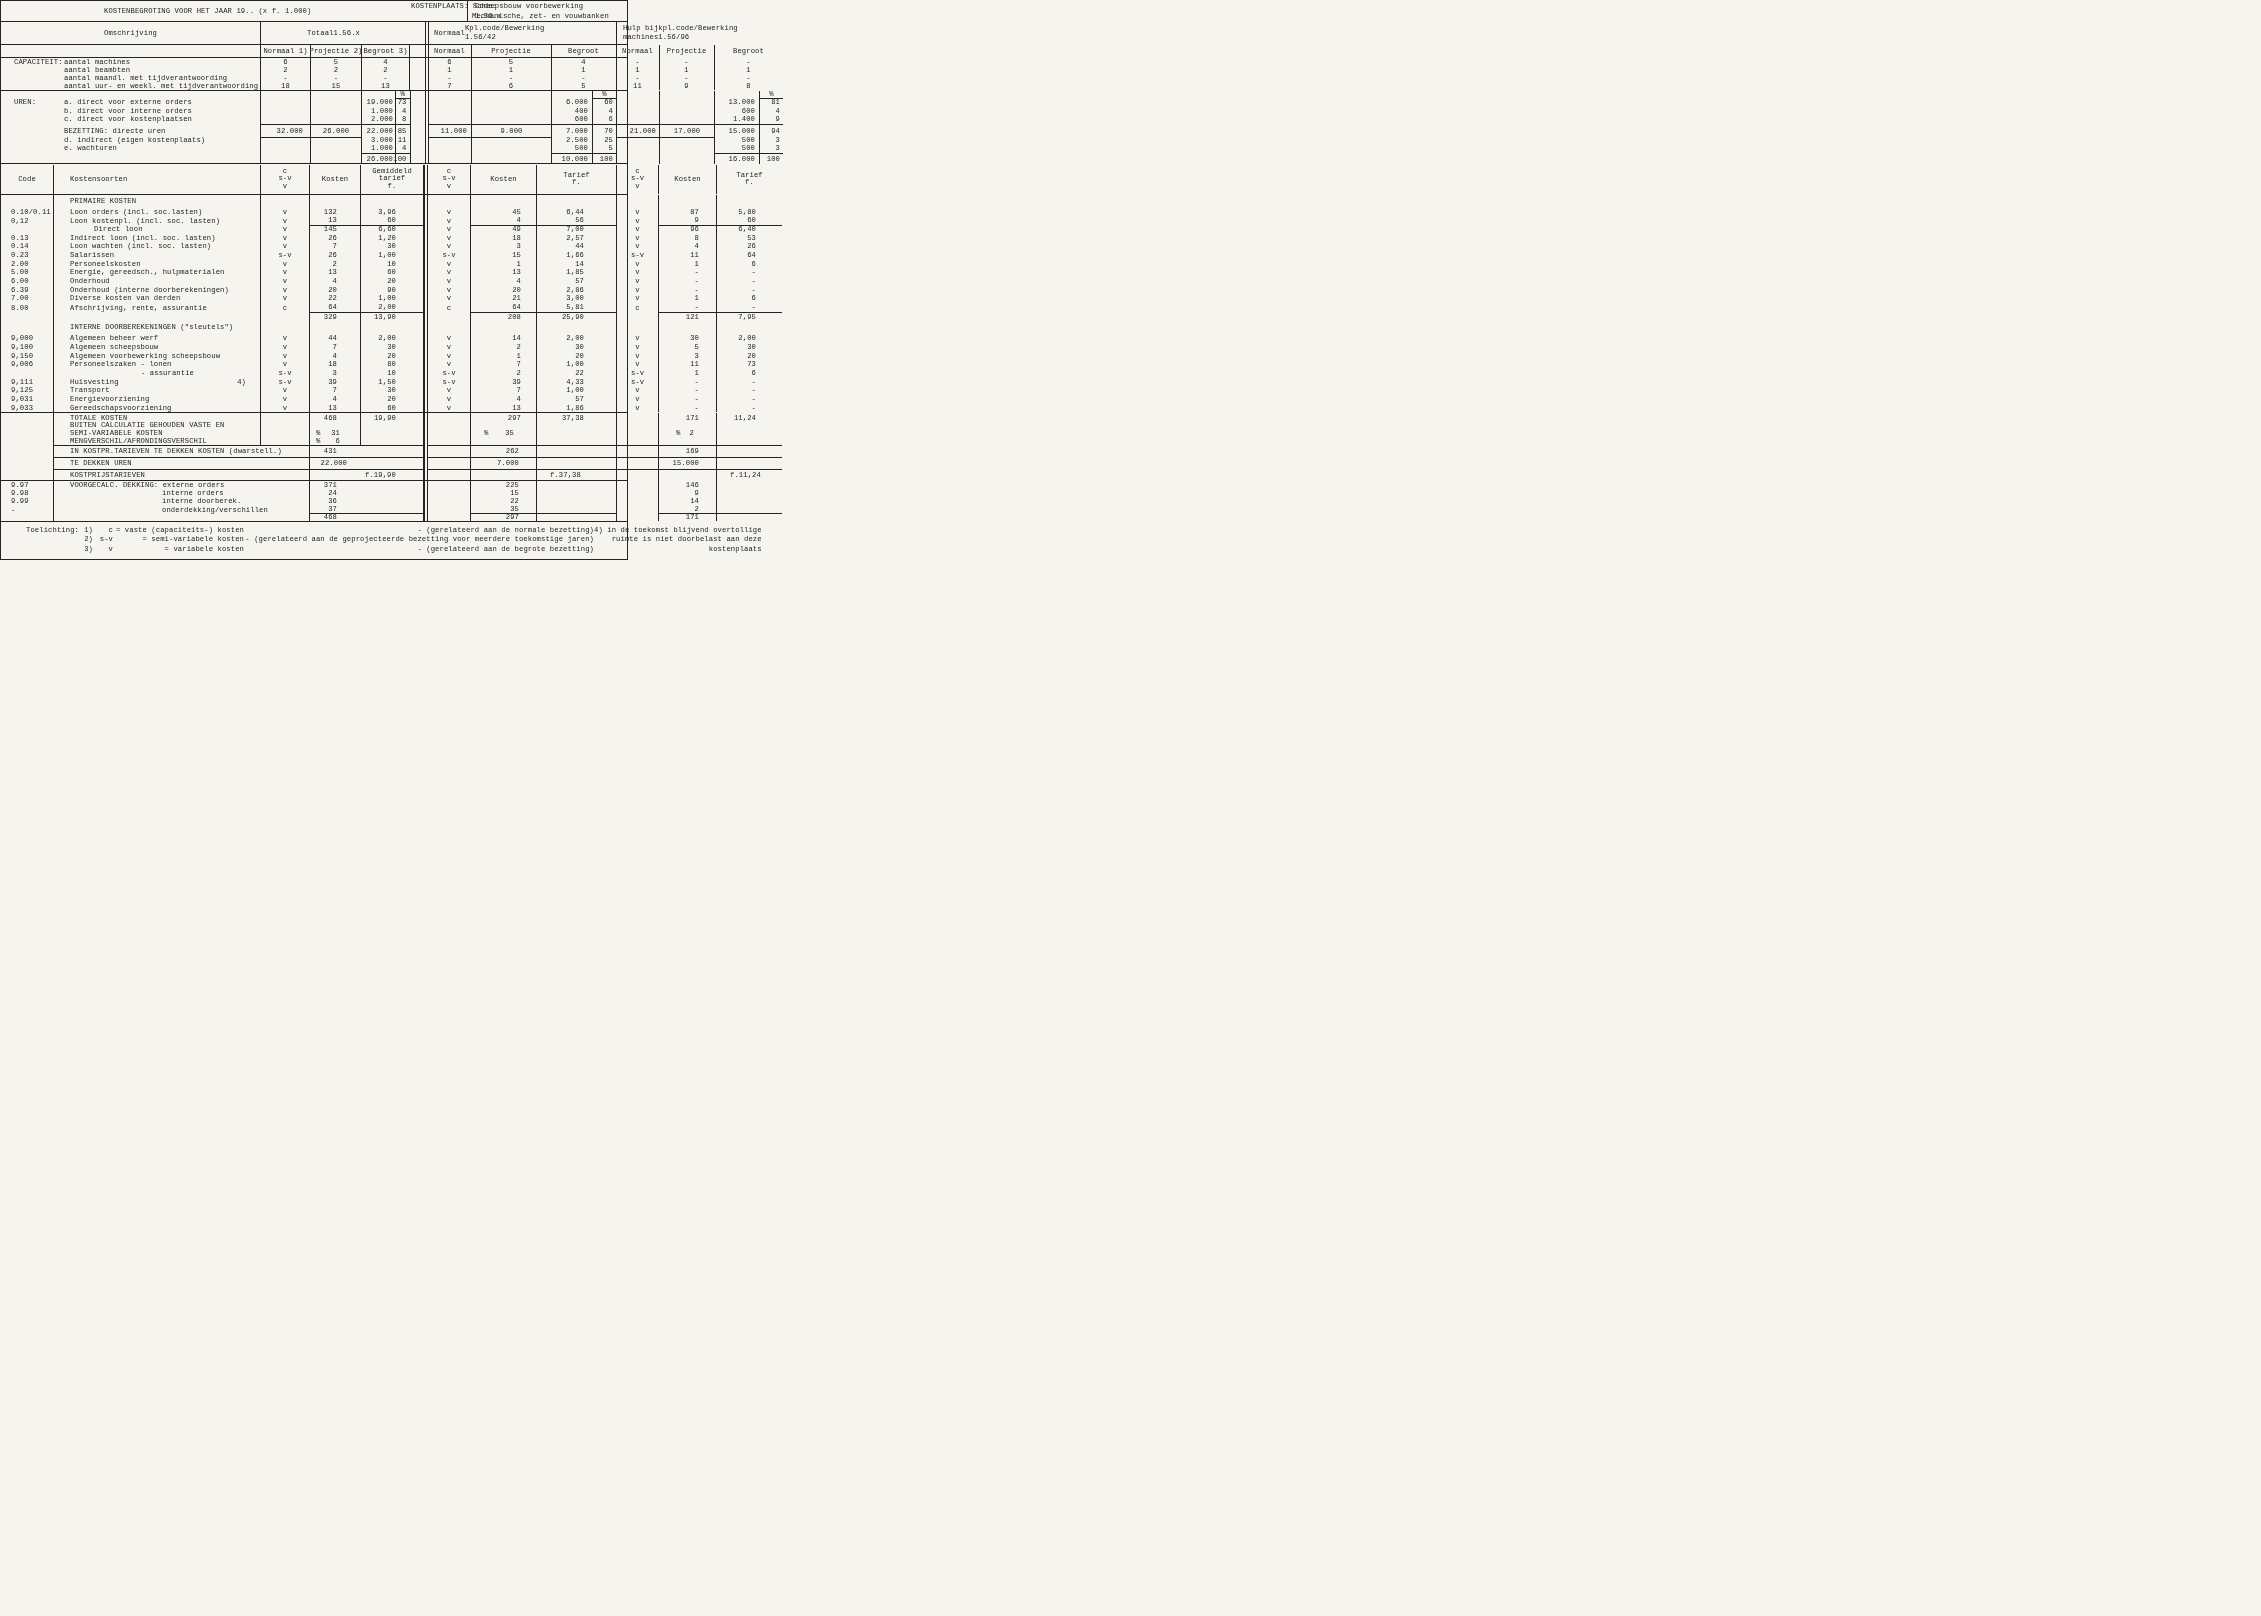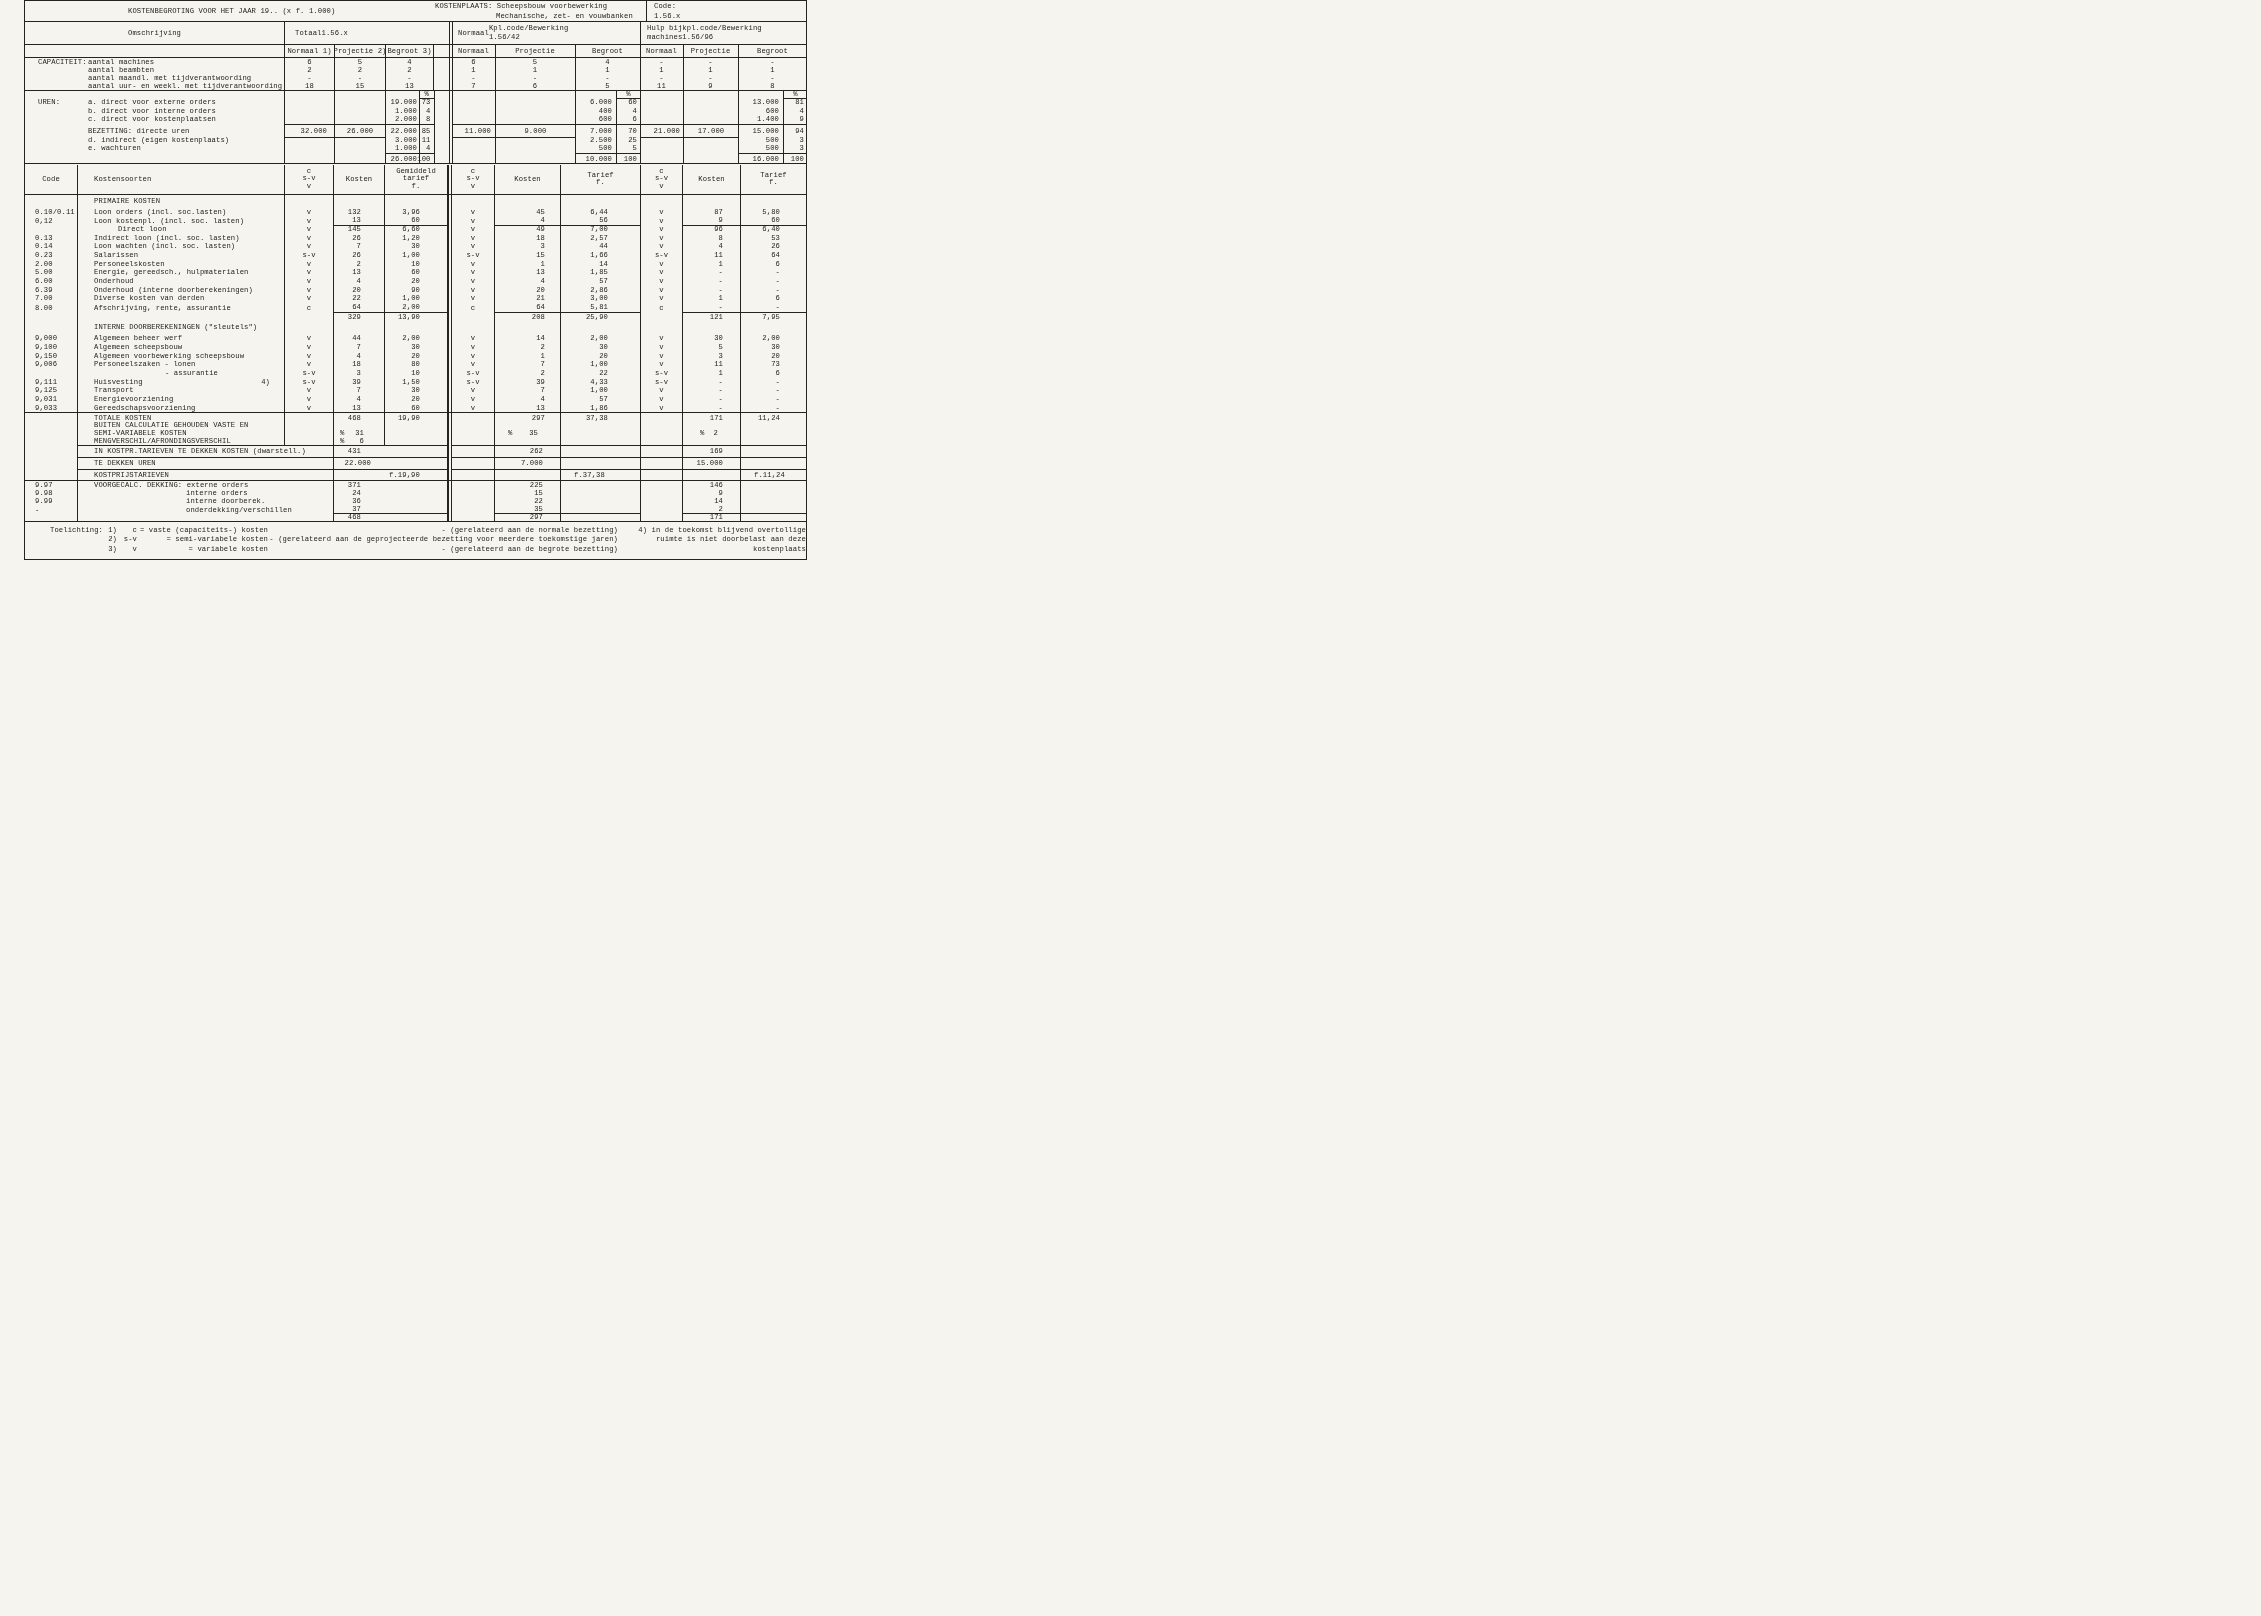--- a/index.html
+++ b/index.html
@@ -8,26 +8,25 @@
   }
   *{box-sizing:border-box;margin:0;padding:0}
   body{
     background:var(--paper);
     font-family:"Liberation Mono","DejaVu Sans Mono",monospace;
     color:var(--ink);
     font-size:7.2px;
     letter-spacing:0.1px;
   }
   .sheet{
-    width:783px;
+    width:628px;
     min-height:559px;
     border:1.2px solid var(--ink);
     background:var(--paper);
     position:relative;
-    margin-left:24px;
   }
   
   .row{display:grid;align-items:stretch}
   .cell{white-space:nowrap;overflow:visible;min-width:0;display:flex;align-items:center}
   .ctr{justify-content:center;text-align:center}
   .num{justify-content:flex-end;text-align:right}
   
   .vl{border-left:0.7px solid var(--ink)}
   .vl2{border-left:1px solid var(--ink)}
   .vr{border-right:0.7px solid var(--ink)}
@@ -62,21 +61,21 @@
   .h15{height:7.5px;line-height:7.5px}
   .h16{height:8px;line-height:8px}
   .h24{height:12px;line-height:12px}
   
   .titlebar{height:21px;border-bottom:1px solid var(--ink);position:relative}
   .title{position:absolute;left:103px;top:5.5px}
   .kpl{position:absolute;left:410px;top:1px;line-height:9.5px}
   .kpl2{padding-left:61px}
   .codebox{position:absolute;right:0;top:0;bottom:0;width:160px;border-left:0.7px solid var(--ink);padding:1px 0 0 7px;line-height:9.5px}
   
-  .totaal-cell{justify-content:flex-start;padding:0 29px 0 10px}
+  .totaal-cell{justify-content:center;padding:0 29px 0 10px}
   .blk-cell{display:flex;align-items:center}
   .kplblock{flex:1;display:flex;flex-direction:column;align-items:flex-start;line-height:9px;text-align:center}
   .blk-name{padding-left:5px}
   .blk-name2{display:flex;flex-direction:column;line-height:9px;padding-left:6px}
   .stack{display:flex;flex-direction:column;justify-content:center;align-items:center;line-height:7.5px;height:100%;text-align:center}
   .prefix{display:inline-block;width:50px;flex:0 0 50px}
   .note{margin-left:auto;margin-right:14px}
   .pctpair-t{justify-content:space-between;padding-left:6px;padding-right:20px}
   .pctpair-w{justify-content:space-between;padding-left:13px;padding-right:22px}
   .pctpair-h{justify-content:space-between;padding-left:17px;padding-right:22px}

